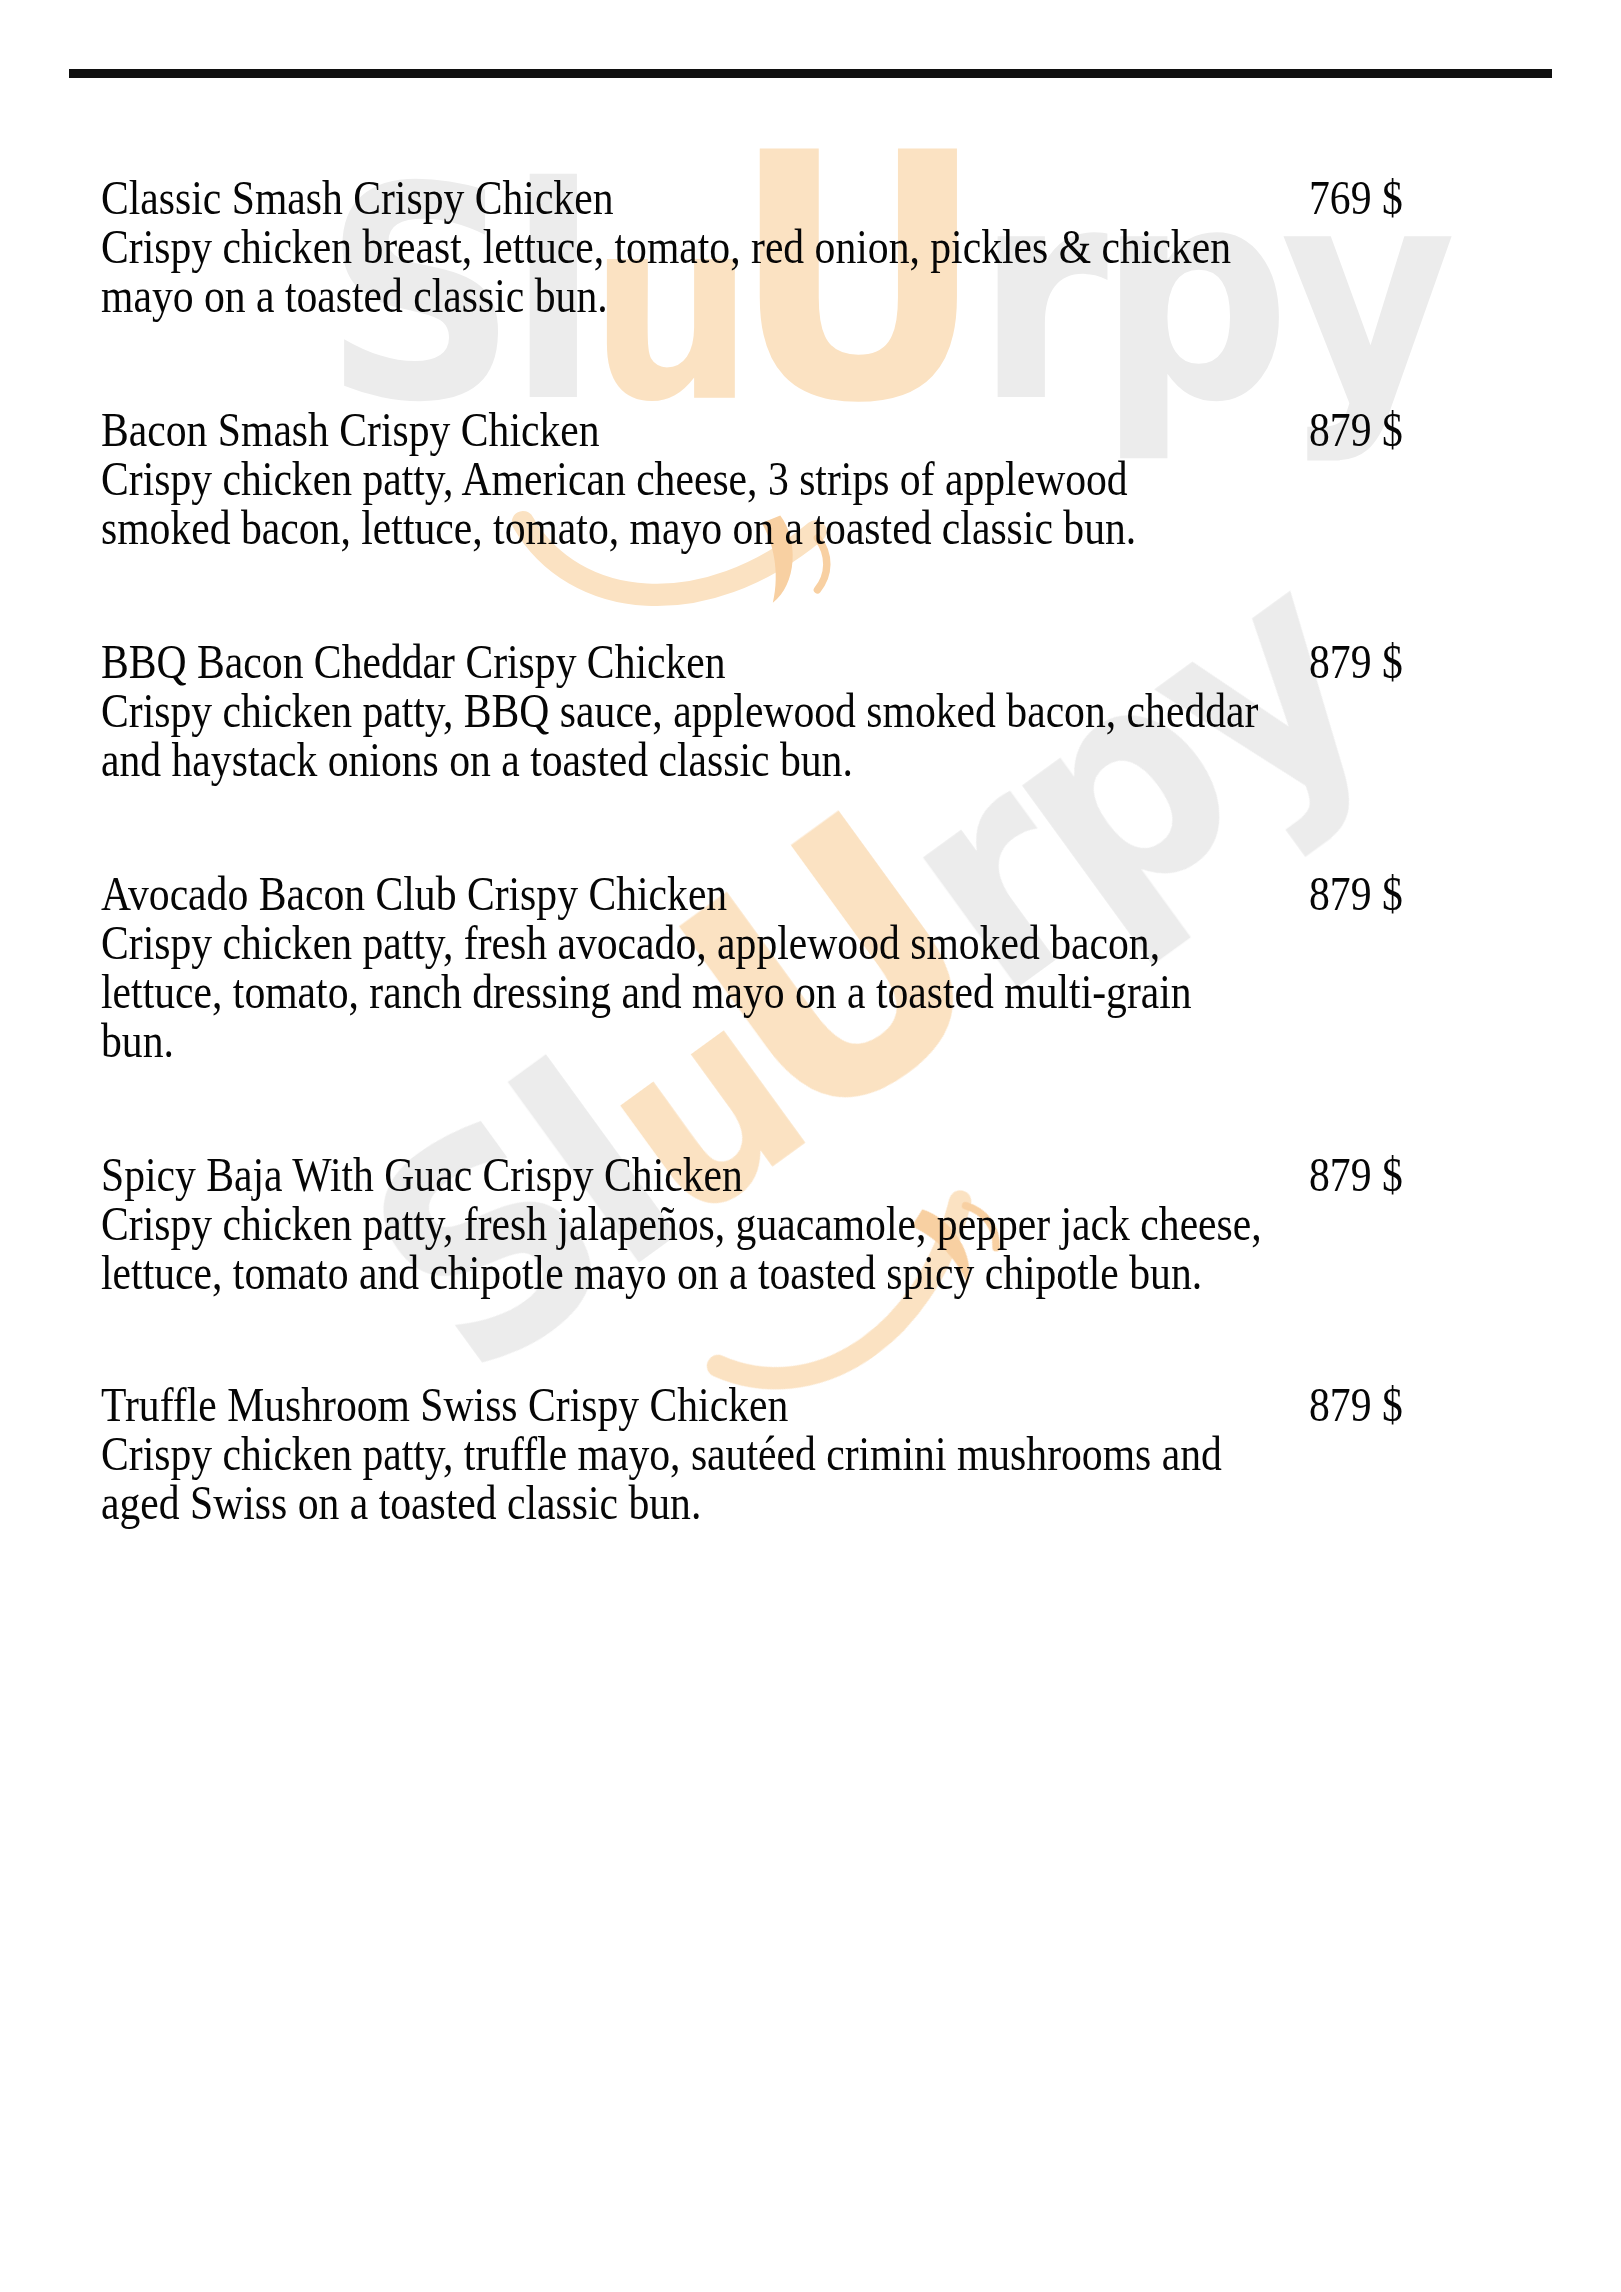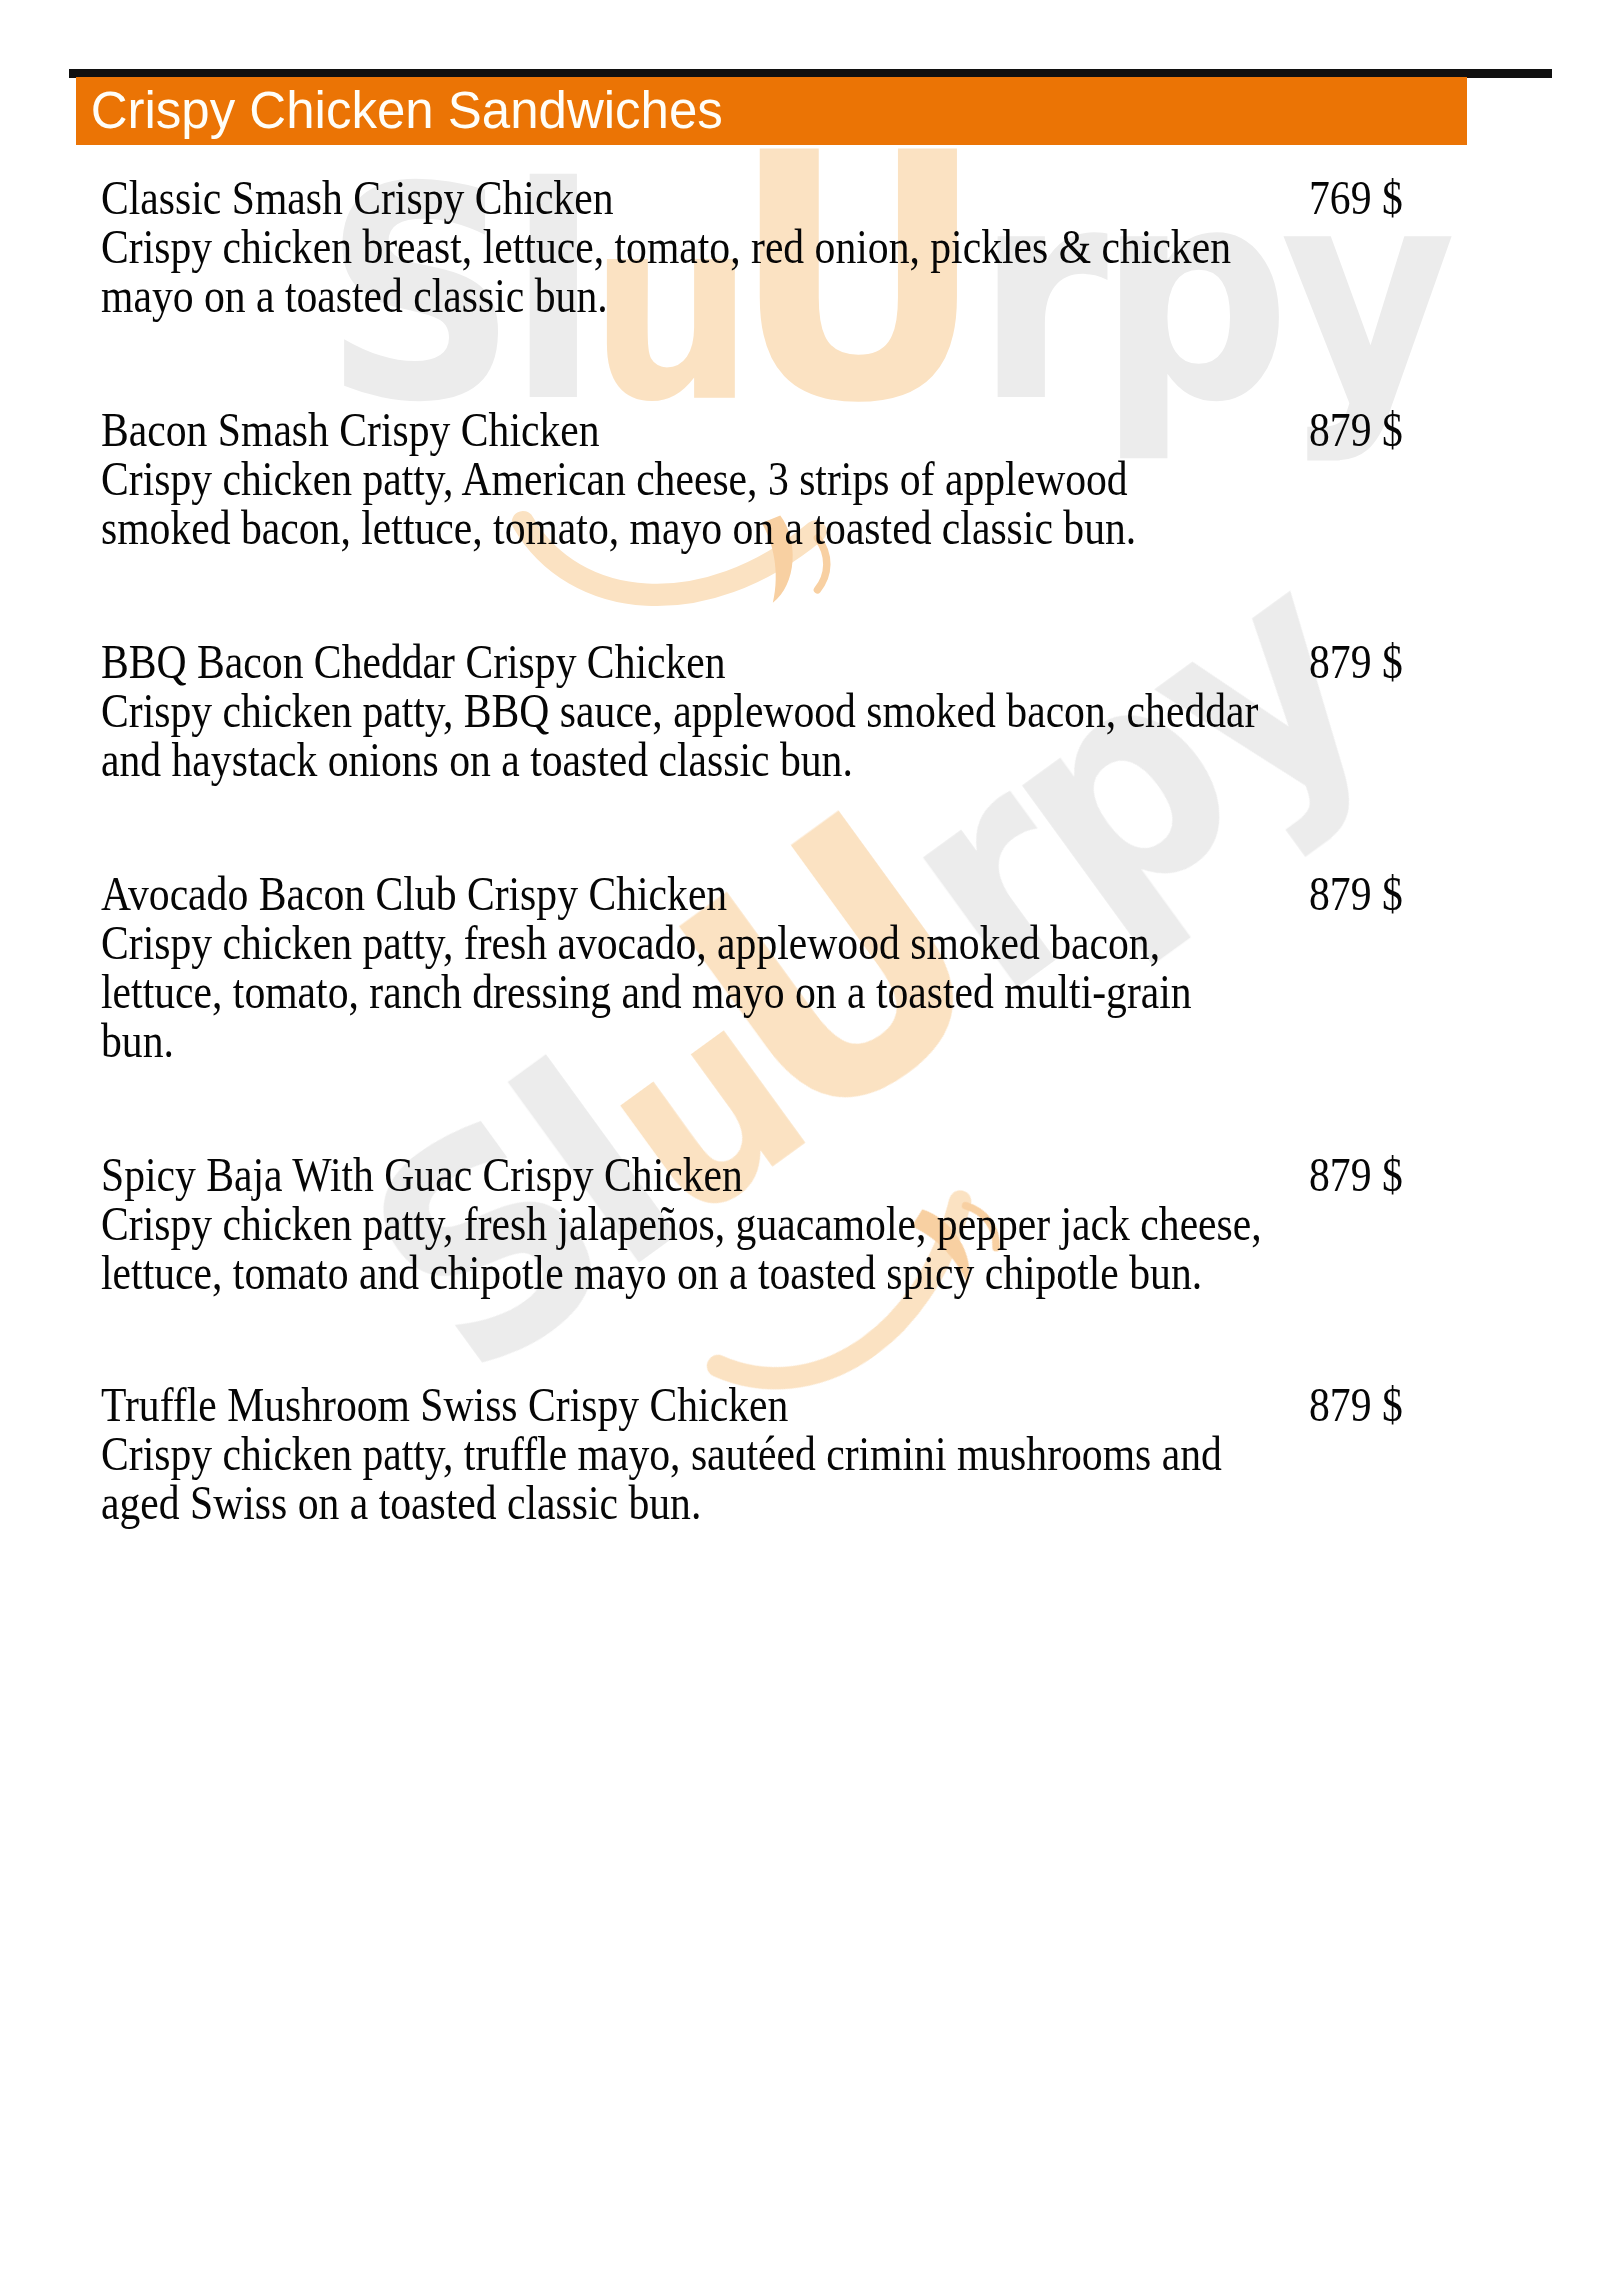--- a/index.html
+++ b/index.html
@@ -108,23 +108,20 @@
   <div class="wm wm-bottom">
     <div class="wm-letters"><span class="wm-gray">Sl</span><span class="wm-peach wm-u-small">u</span><span class="wm-peach wm-u-large">U</span><span class="wm-gray">rpy</span></div>
     <svg class="wm-smile" style="left:294px;top:294px;" width="412" height="172" viewBox="0 0 380 150">
       <path d="M 15,25 C 70,120 210,135 330,35" fill="none" stroke="var(--wm-peach)" stroke-width="24" stroke-linecap="round"></path>
       <path d="M 292,18 C 312,44 310,92 284,112 C 292,78 284,46 272,26 Z" fill="var(--wm-tongue)"></path>
       <path d="M 332,42 C 346,60 345,82 332,98" fill="none" stroke="var(--wm-tongue)" stroke-width="8" stroke-linecap="round"></path>
     </svg>
   </div>
 
   <div class="topbar"></div>
-  <div class="header">
-    <span>Crispy Chicken Sandwiches</span>
-  </div>
 
   <div class="item" style="top:173px">
     <div class="item-name cond">Classic Smash Crispy Chicken</div>
     <div class="item-price cond">769 $</div>
     <div class="item-desc cond">Crispy chicken breast, lettuce, tomato, red onion, pickles &amp; chicken
 mayo on a toasted classic bun.</div>
   </div>
 
   <div class="item" style="top:405px">
     <div class="item-name cond">Bacon Smash Crispy Chicken</div>

